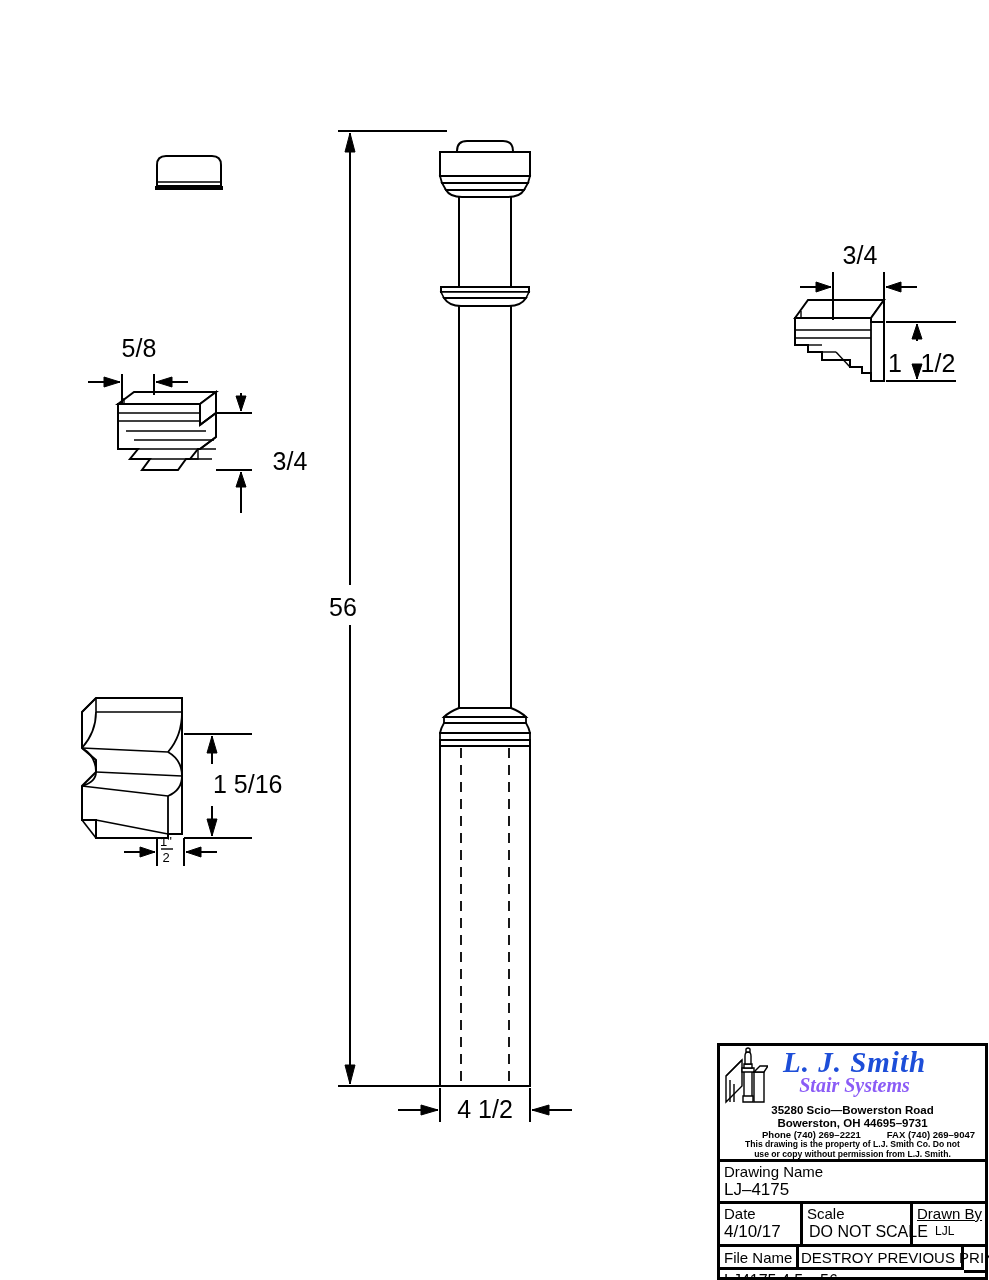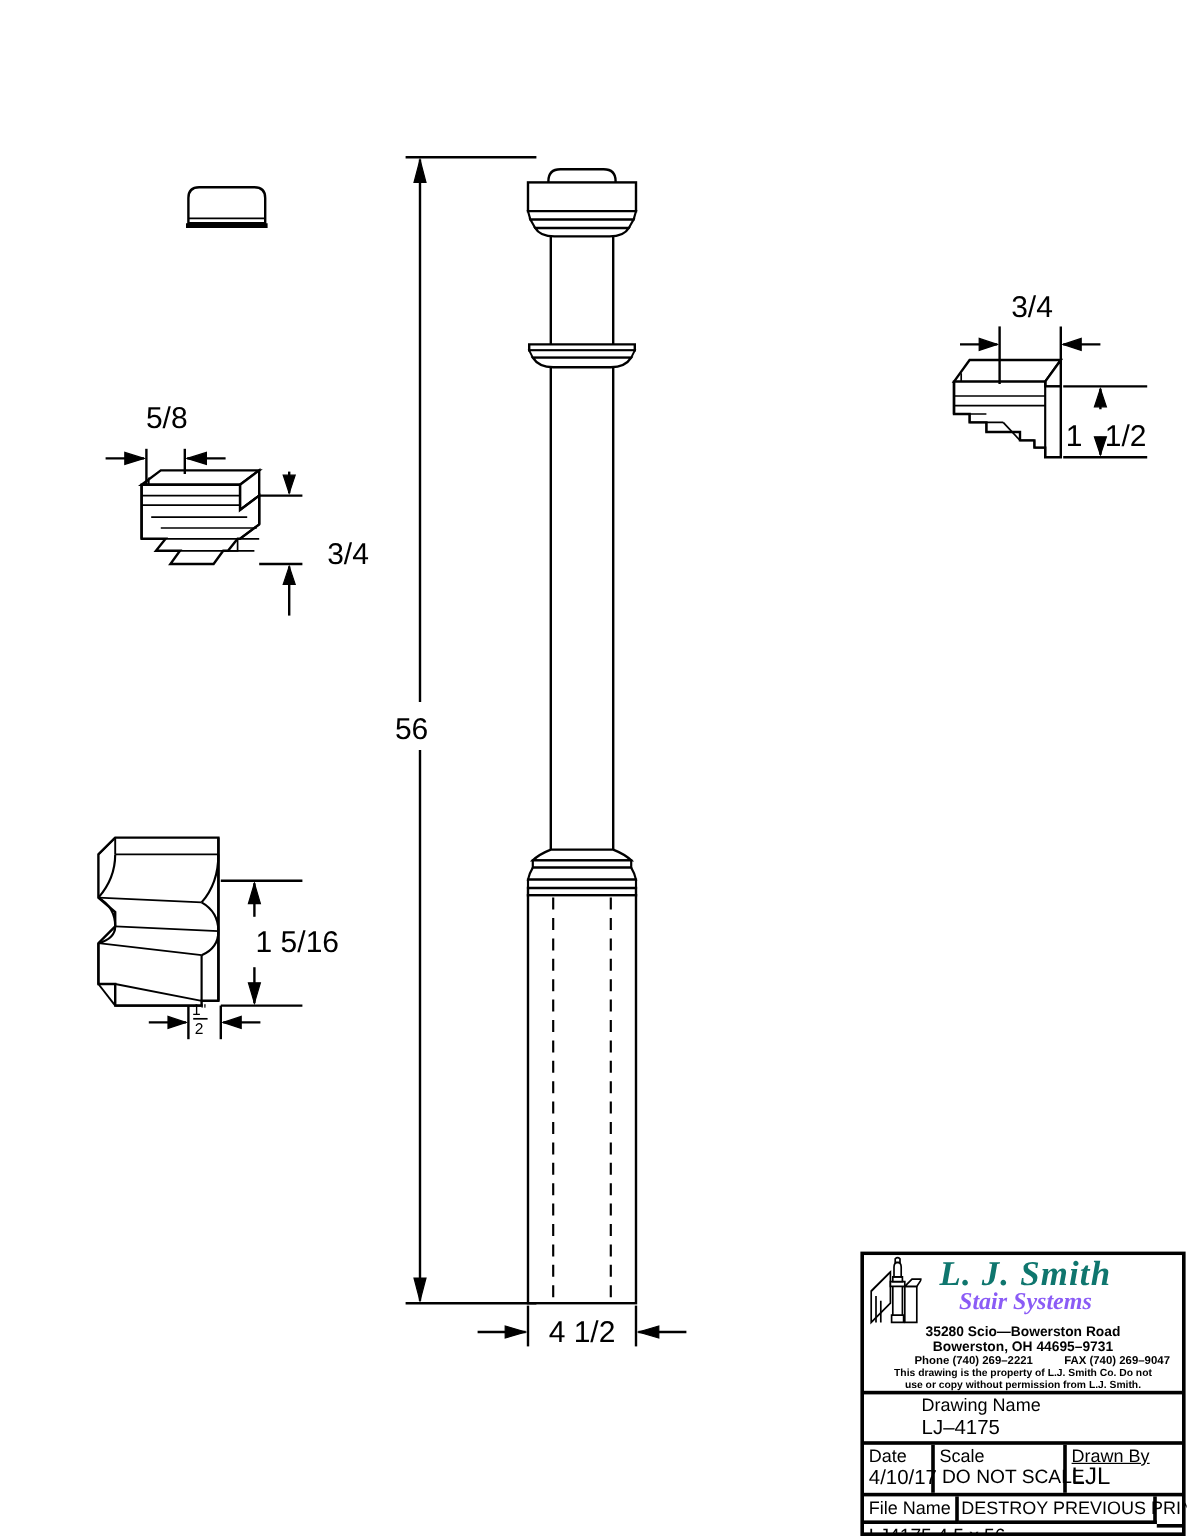--- a/index.html
+++ b/index.html
@@ -72,21 +72,21 @@
     line-height: 1;
     text-align: center;
   }
   .tb-word1 {
     font-family: "Liberation Serif", serif;
     font-style: italic;
     font-weight: bold;
     font-size: 29px;
     letter-spacing: 1px;
     -webkit-text-stroke: 0px;
-    color: #0f766e;
+    color: #1d4ed8;
     display: block;
   }
   .tb-word2 {
     font-family: "Liberation Serif", serif;
     font-style: italic;
     font-weight: bold;
     font-size: 20px;
     letter-spacing: 0px;
     color: #8b5cf6;
     display: block;
@@ -140,34 +140,33 @@
     font-size: 17px;
     line-height: 19px;
     padding-left: 4px;
     white-space: nowrap;
   }
   .tb-drawname {
     height: 42px;
     border-bottom: 3px solid #000;
     box-sizing: border-box;
     padding-top: 1px;
-    padding-left: 44px;
   }
   .tb-rowmid {
     height: 43px;
     border-bottom: 3px solid #000;
     box-sizing: border-box;
     display: flex;
   }
-  .tb-c-date { width: 59px; border-right: 3px solid #000; box-sizing: border-box; padding-top: 1px;}
+  .tb-c-date { width: 83px; border-right: 3px solid #000; box-sizing: border-box; padding-top: 1px;}
   .tb-c-scale { width: 110px; border-right: 3px solid #000; box-sizing: border-box; padding-top: 1px;}
   .tb-c-drawn { flex: 1; box-sizing: border-box; padding-top: 1px;}
   .tb-c-scale .tb-val { font-size: 16px; padding-left: 6px; }
   .tb-c-drawn .tb-lbl { font-size: 15px; padding-left: 4px; text-decoration: underline;}
-  .tb-c-drawn .tb-val { font-size: 20px; padding-left: 4px;}
+  .tb-c-drawn .tb-val { font-size: 12px; padding-left: 4px; margin-left: 18px;}
   .tb-rowbot {
     height: 46px;
     box-sizing: border-box;
     position: relative;
   }
   .tb-fn-label {
     position: absolute;
     left: 0; top: 0;
     width: 79px;
     height: 23px;

